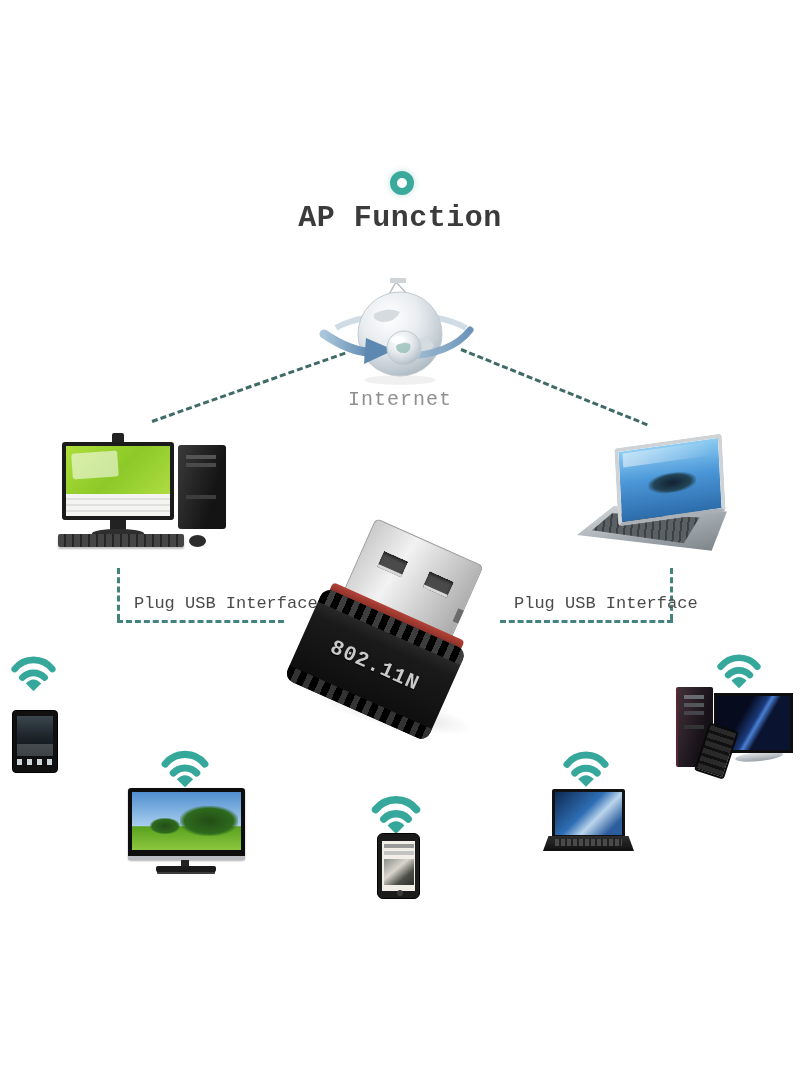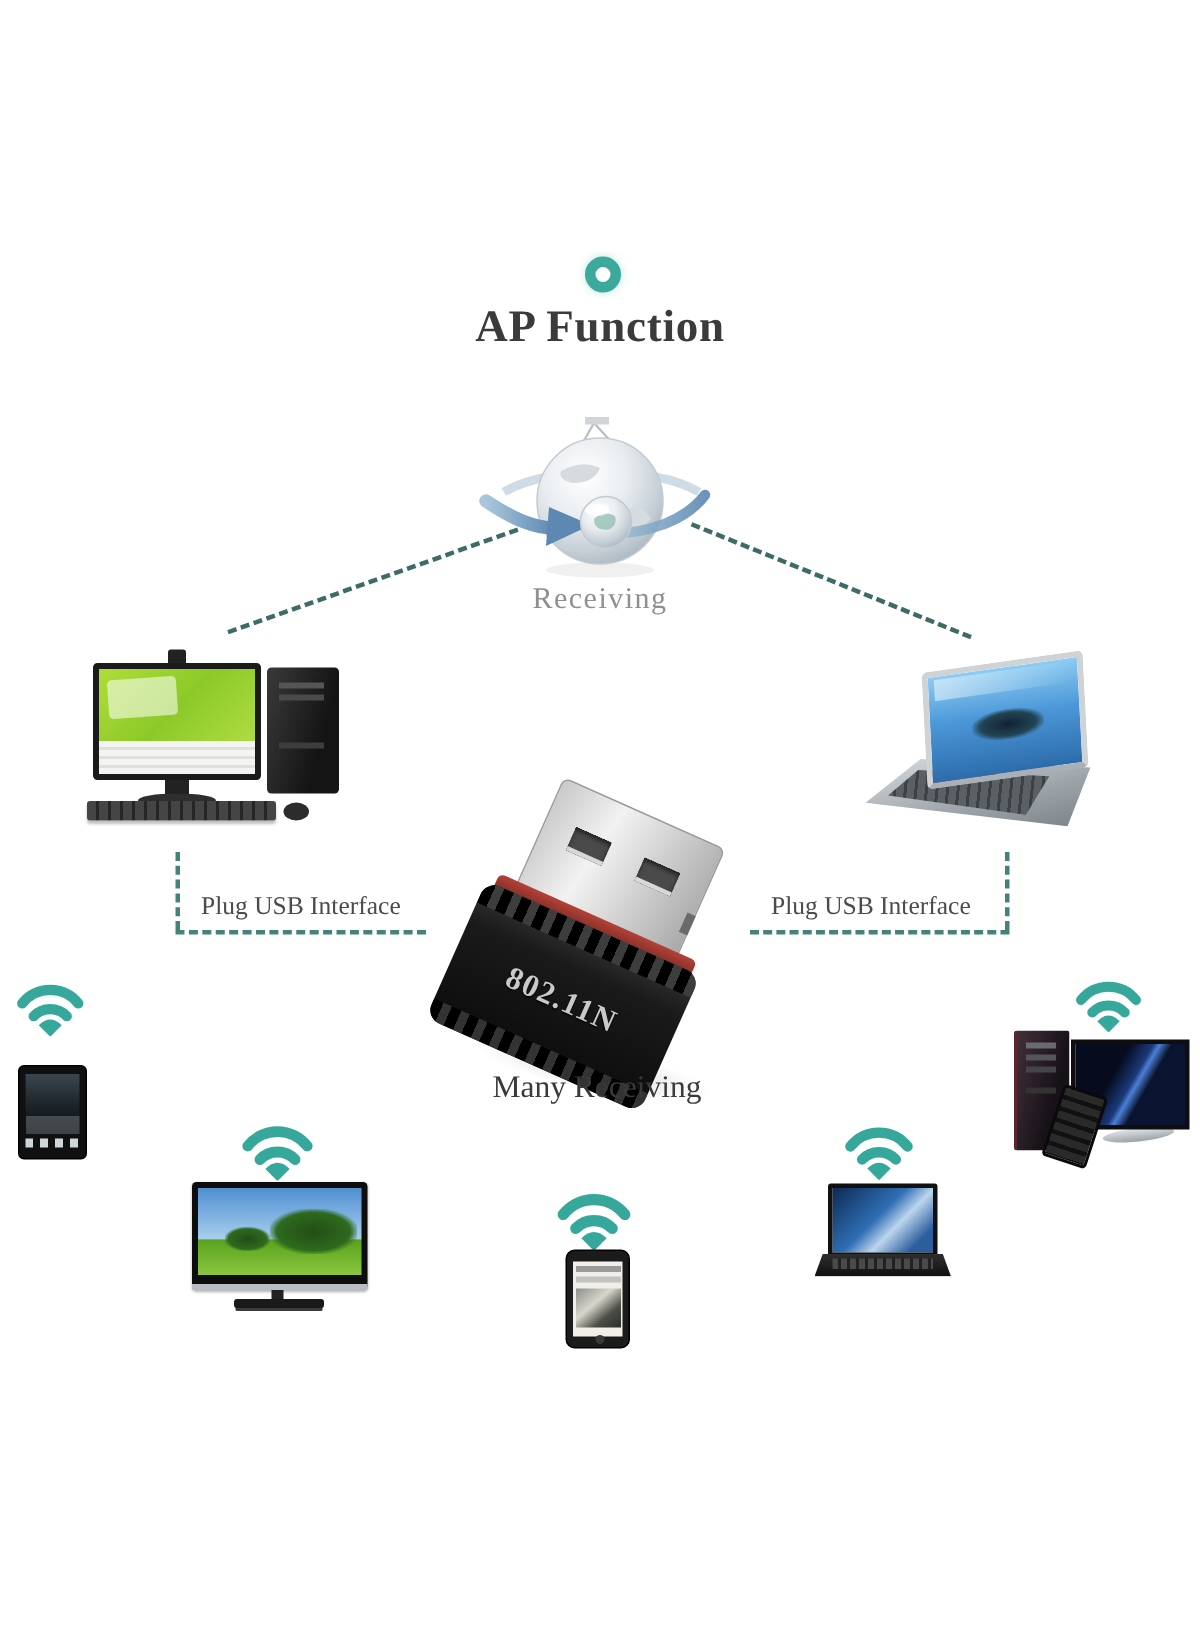--- a/index.html
+++ b/index.html
@@ -1,19 +1,19 @@
 <!DOCTYPE html>
 <html><head>
 <meta charset="utf-8">
 <style>
   html,body{margin:0;padding:0;background:#fff;}
   .canvas{
     position:relative;width:800px;height:1090px;margin:0 auto;
     background:#ffffff;overflow:hidden;
-    font-family:Liberation Serif, serif;
+    font-family:Liberation Mono, monospace;
   }
   .abs{position:absolute;}
 
   
   .ap-ring{
     left:390px;top:171px;width:24px;height:24px;box-sizing:border-box;
     border:7px solid #3BAA9D;border-radius:50%;background:#fff;
     box-shadow:0 0 6px rgba(59,170,157,.35);
   }
   .title{
@@ -239,21 +239,21 @@
       <path d="M98 64 q 14 -4 18 6 q -8 10 -20 4 Z" fill="#d5dbdf"></path>
       <path d="M48 64 q 10 6 6 14 q -12 -2 -6 -14 Z" fill="#d8dee2"></path>
       <path d="M6 58 C 24 70, 38 76, 52 76" fill="none" stroke="url(#ag)" stroke-width="9" stroke-linecap="round"></path>
       <polygon points="48,62 76,74 46,88" fill="#5c88b1"></polygon>
       <path d="M86 80 C 116 80, 140 70, 152 54" fill="none" stroke="url(#ag)" stroke-width="7" stroke-linecap="round" opacity="0.9"></path>
       <circle cx="86" cy="72" r="17" fill="url(#sg)" stroke="#c2cbd2" stroke-width="1"></circle>
       <path d="M78 70 q 6 -6 14 -2 q 2 6 -4 9 q -10 1 -10 -7 Z" fill="#7fb3a8" opacity="0.65"></path>
       <ellipse cx="80" cy="64" rx="8" ry="4" fill="#fff" opacity="0.8"></ellipse>
     </svg>
   </div>
-  <div class="abs internet-label">Receiving</div>
+  <div class="abs internet-label">Internet</div>
 
   <div class="abs dash-diag diag-left"></div>
   <div class="abs dash-diag diag-right"></div>
 
   <div>
     <div class="abs pcL-cam"></div>
     <div class="abs pcL-monitor"></div>
     <div class="abs pcL-neck"></div>
     <div class="abs pcL-base"></div>
     <div class="abs pcL-tower"></div>
@@ -282,21 +282,20 @@
       <div class="usb-hole hole2"></div>
       <div class="usb-notch"></div>
     </div>
     <div class="adapter-gasket"></div>
     <div class="adapter-body">
       <div class="adapter-model">802.11N</div>
     </div>
   </div>
 
   <div class="abs receiving">
-    <div>Many Receiving</div>
   </div>
 
   <div class="abs tabletW">
     <svg class="wifi" viewBox="0 0 60 46" width="100%">
       <path d="M8 20 A28 28 0 0 1 52 20" fill="none" stroke="#36A79B" stroke-width="8" stroke-linecap="round"></path>
       <path d="M17 30 A18 18 0 0 1 43 30" fill="none" stroke="#36A79B" stroke-width="8" stroke-linecap="round"></path>
       <path d="M21 37 Q30 28 39 37 L30 46 Z" fill="#36A79B"></path>
     </svg>
   </div>
   <div class="abs tablet">

